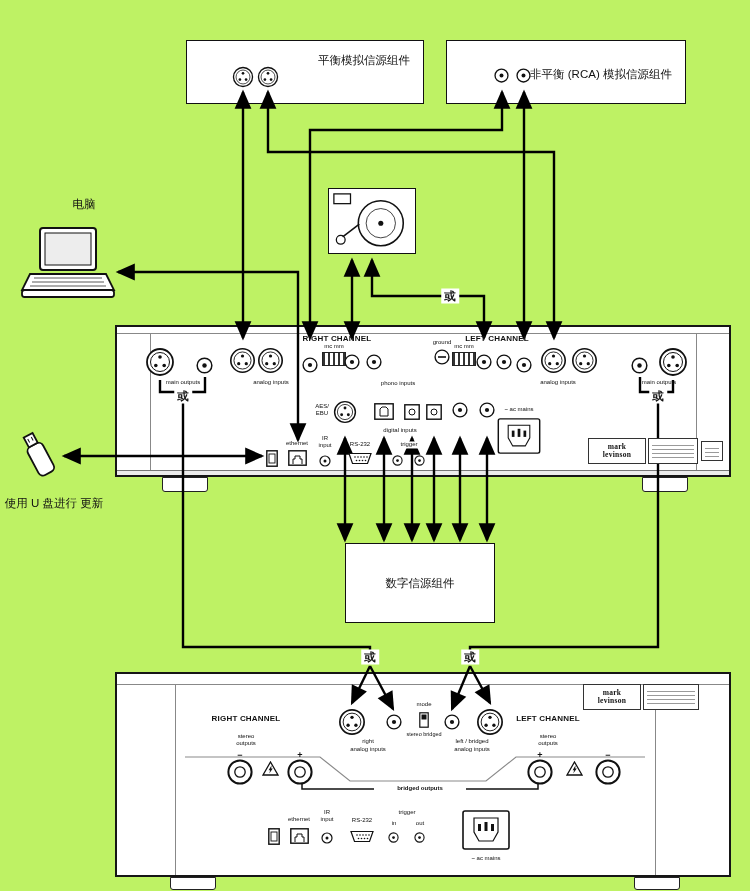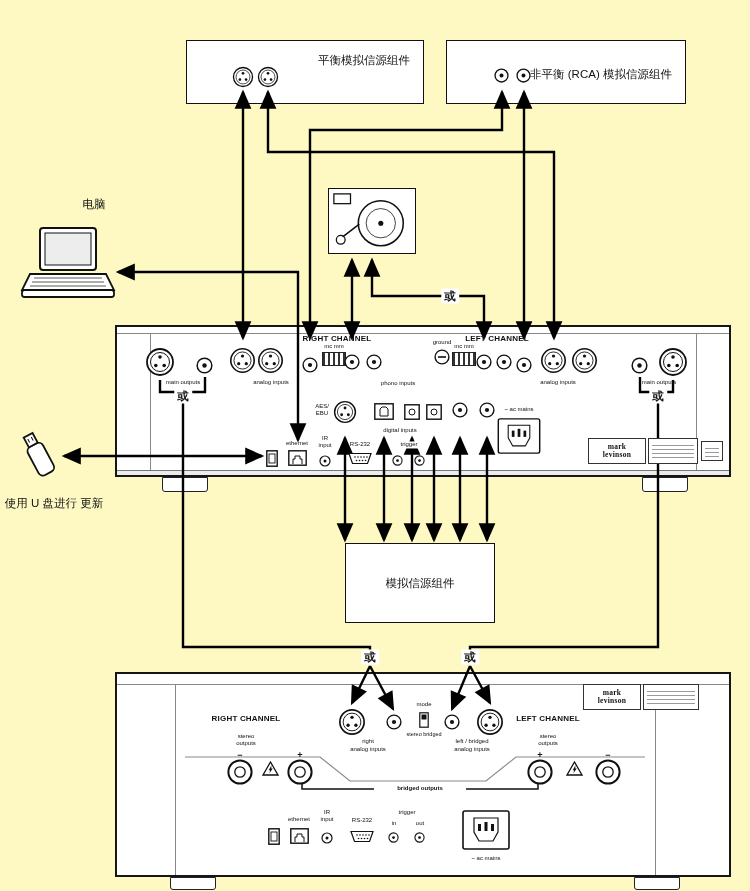--- a/index.html
+++ b/index.html
@@ -1,18 +1,18 @@
 <!DOCTYPE html>
 <html><head>
 <meta charset="utf-8">
 <style>
   *{margin:0;padding:0;box-sizing:border-box}
   html,body{background:#fff}
   body{font-family:"Liberation Sans",sans-serif;color:#111}
-  #stage{position:relative;width:750px;height:891px;background:#fef9c3;overflow:hidden}
+  #stage{position:relative;width:750px;height:891px;background:#bef264;overflow:hidden}
   .abs{position:absolute}
   .lbl{position:absolute;transform:translate(-50%,-50%);text-align:center;line-height:1.18;z-index:35;color:#111}
   .nw{white-space:nowrap}
   .t6{font-size:6px}
   .t8{font-size:8px;font-weight:bold;letter-spacing:.2px}
   .t9{font-size:9px;font-weight:bold}
   .t11{font-size:11.5px;font-weight:500}
   .box{position:absolute;border:1.5px solid #111;background:#fff;z-index:5}
   .panel{position:absolute;border:2px solid #161616;background:#fff;z-index:4}
   .seam{position:absolute;width:1px;background:#888;z-index:6}
@@ -33,22 +33,22 @@
 <body>
 
 <div id="stage">
 
   <div class="box" style="left:186px;top:40px;width:238px;height:64px"></div>
   <div class="box" style="left:446px;top:40px;width:240px;height:64px"></div>
   <div class="box" style="left:345px;top:543px;width:150px;height:80px"></div>
 
   <div class="lbl t11 nw" style="left:364px;top:61px">平衡模拟信源组件</div>
   <div class="lbl t11" style="left:601px;top:75px;width:150px">非平衡 (RCA) 模拟信源组件</div>
-  <div class="lbl t11 nw" style="left:420px;top:584px">模拟信源组件</div>
-  <div class="lbl t11 nw" style="left:94px;top:205px">电脑</div>
+  <div class="lbl t11 nw" style="left:420px;top:584px">数字信源组件</div>
+  <div class="lbl t11 nw" style="left:84px;top:205px">电脑</div>
   <div class="lbl t11" style="left:54px;top:504px;width:100px">使用 U 盘进行 更新</div>
 
   <i class="conn" style="left:232px;top:66px;width:22px;height:22px">
       <svg viewBox="0 0 30 30">
         <circle cx="15" cy="15" r="13" fill="#fff" stroke="#111" stroke-width="1.8"></circle>
         <circle cx="15" cy="15" r="9.5" fill="none" stroke="#111" stroke-width="1"></circle>
         <circle cx="15" cy="10" r="1.8" fill="#111"></circle>
         <circle cx="10.8" cy="18.5" r="1.8" fill="#111"></circle>
         <circle cx="19.2" cy="18.5" r="1.8" fill="#111"></circle>
       </svg>

